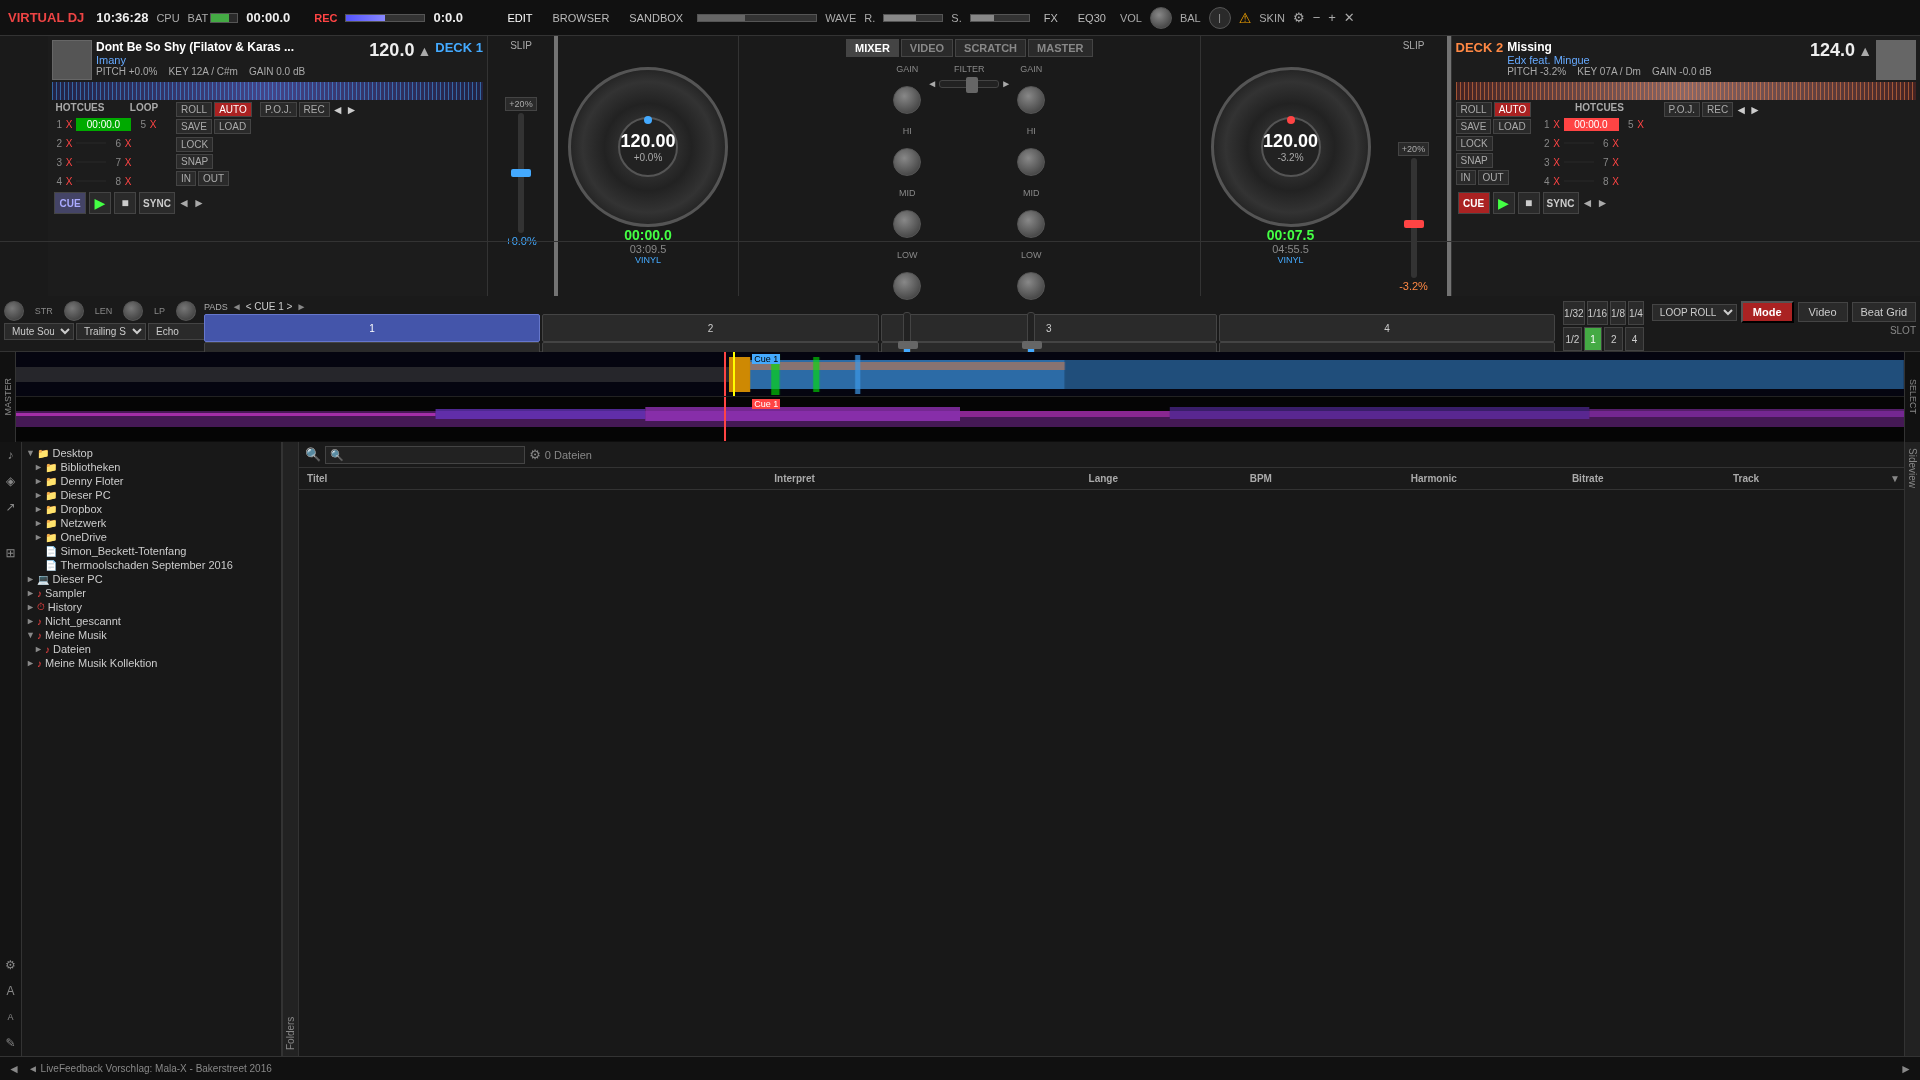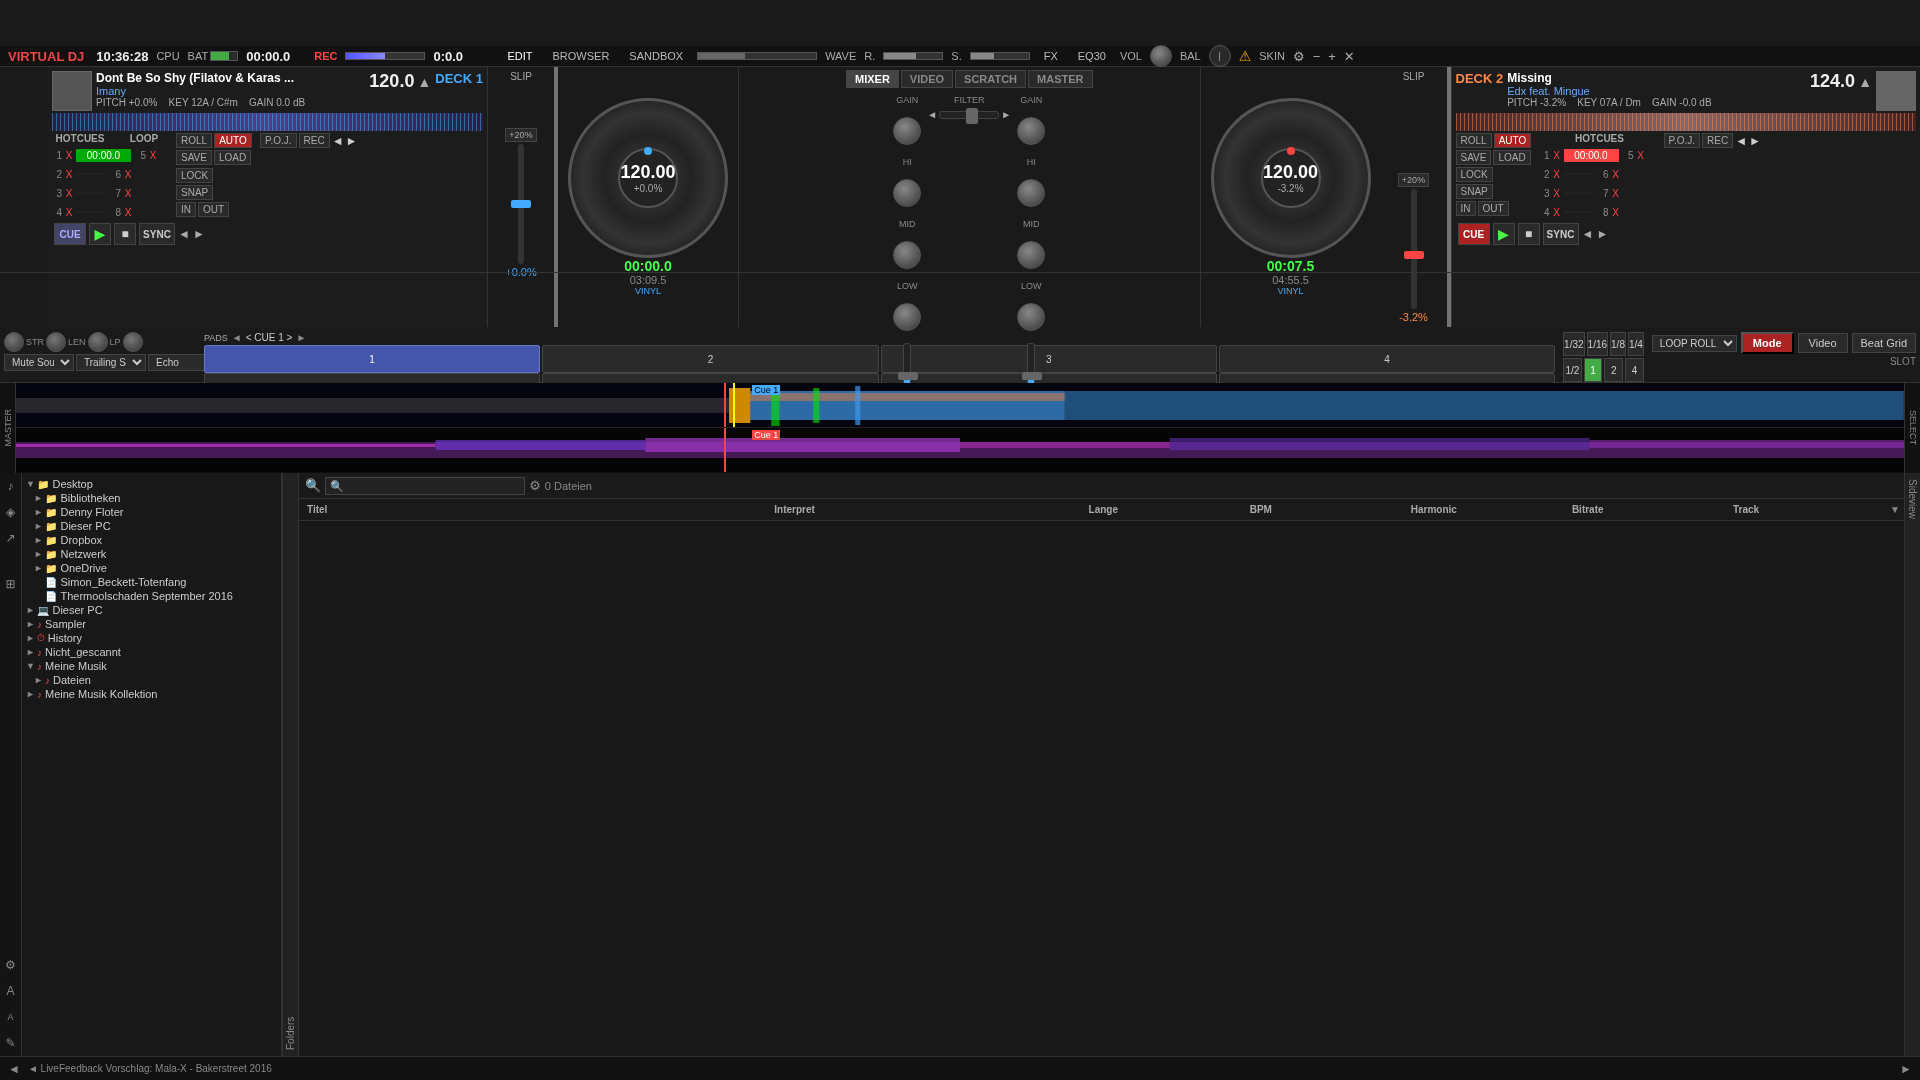--- a/index.html
+++ b/index.html
@@ -9,28 +9,27 @@
       background: #1a1a1a;
       font-family: Arial, sans-serif;
       font-size: 11px;
       color: #ccc;
       overflow: hidden;
     }
 
     
     .top-bar {
       width: 100%;
-      height: 21px;
+      height: 36px;
       background: #111;
       display: flex;
       align-items: center;
       padding: 0 8px;
       gap: 8px;
       border-bottom: 1px solid #333;
-      margin-top: 46px;
     }
     .top-bar-logo {
       color: #e44;
       font-weight: bold;
       font-size: 13px;
       margin-right: 4px;
     }
     .top-bar-time {
       color: #eee;
       font-size: 13px;
@@ -1139,21 +1138,21 @@
     </div>
   </div>
 
   <div style="display:flex;width:100%;height:0px;flex-shrink:0;background:#1a1a1a;border-bottom:1px solid #333;position:relative;top:-55px;">
     
   </div>
 
   <div style="display:flex;width:100%;height:55px;background:#1a1a1a;border-bottom:1px solid #333;">
 
     <div style="width:200px;padding:4px;display:flex;flex-direction:column;gap:2px;">
-      <div style="display:flex;gap:2px;align-items:center;">
+      <div style="display:flex;gap:11px;align-items:center;">
         <div class="efx-knob-sm"></div>
         <span style="font-size:9px;color:#888;">STR</span>
         <div class="efx-knob-sm"></div>
         <span style="font-size:9px;color:#888;">LEN</span>
         <div class="efx-knob-sm"></div>
         <span style="font-size:9px;color:#888;">LP</span>
         <div class="efx-knob-sm"></div>
       </div>
       <div style="display:flex;gap:2px;">
         <select class="efx-dropdown"><option>Mute Sou...</option></select>

